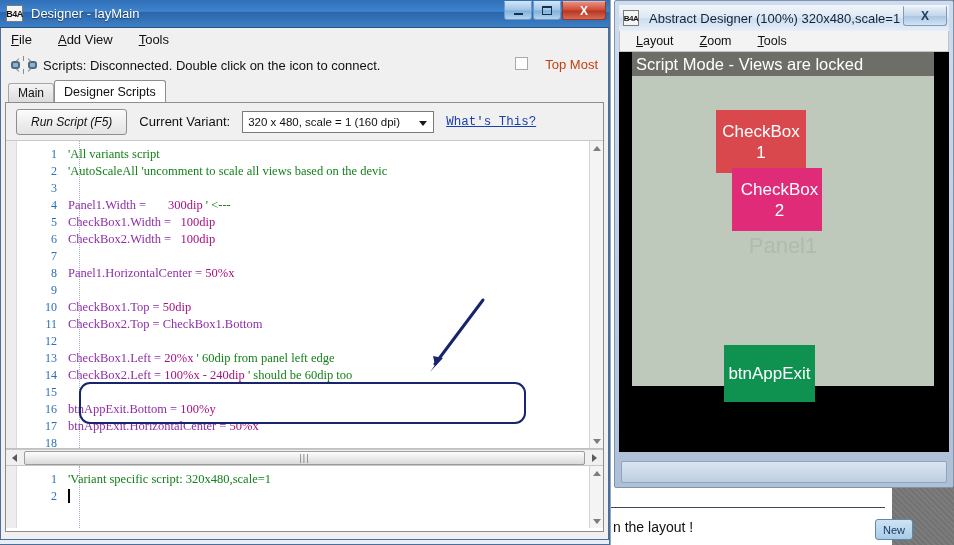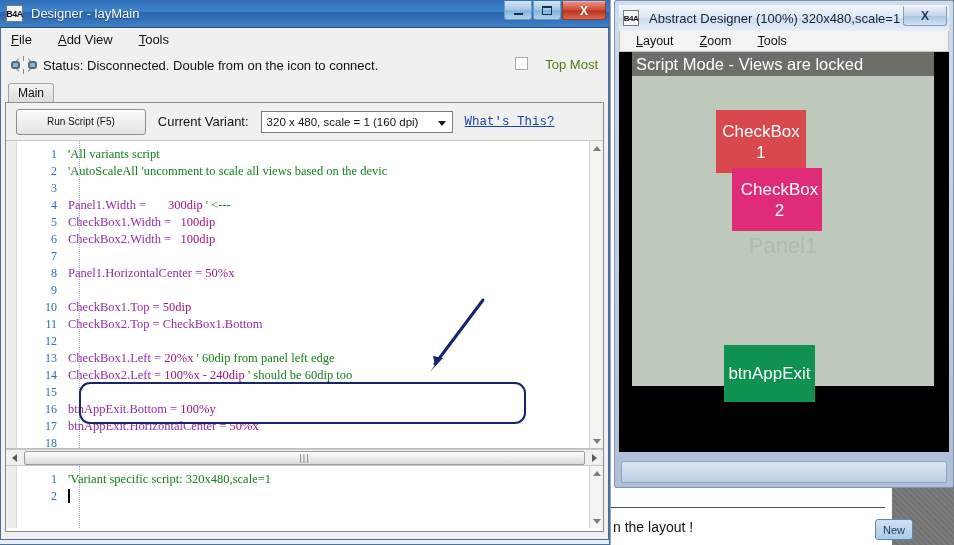--- a/index.html
+++ b/index.html
@@ -140,21 +140,21 @@
   .status-icon .lnk.r { right: 0px; }
   .status-icon .spark {
     position: absolute; left: 6px; top: 2px; width: 14px; height: 18px;
   }
   .status-icon .spark i {
     position: absolute; display:block; width: 1px; height: 5px; background: #8b8b8b;
   }
   .status-text { margin-left: 6px; font-size: 13px; color: #111; }
   .topmost {
     position: absolute; right: 10px; top: 7px;
-    display: flex; align-items: flex-start; gap: 17px; font-size: 13px; color: #4d7c0f;
+    display: flex; align-items: flex-start; gap: 17px; font-size: 13px; color: #c2410c;
     cursor: pointer;
   }
   .topmost .cb {
     width: 13px; height: 13px; background: #fdfdfd;
     border: 1px solid #a9a9a9;
   }
 
   
   .tabs {
     position: relative; height: 22px;
@@ -189,27 +189,28 @@
     border: 1px solid #8d8d8d;
   }
   .toolbar {
     position: relative; height: 38px;
     display: flex; align-items: center;
     padding-left: 10px; gap: 12px;
     background: #f0f0f0;
     border-bottom: 1px solid #c8c8c8;
   }
   .run-btn {
-    height: 26px; padding: 0 30px;
-    font-size: 10px; color: #111;
+    height: 26px; padding: 0 14px;
+    font-size: 12px; color: #111;
     background: linear-gradient(to bottom, #fbfbfb, #e3e3e3);
     border: 1px solid #8e8e8e;
     border-radius: 3px;
     display: flex; align-items: center; cursor: pointer;
     box-shadow: inset 0 1px 0 #fff;
+    font-style: italic;
   }
   .variant-label { font-size: 13px; color: #111; }
   .combo {
     position: relative;
     width: 192px; height: 22px;
     background: #ffffff;
     border: 1px solid #7a7a7a;
     display: flex; align-items: center;
     padding-left: 5px; font-size: 11.5px; color: #111;
     cursor: pointer;
@@ -445,29 +446,30 @@
           <span class="lnk r"></span>
           <span class="spark">
             <i style="left:6px;top:0px;height:5px;"></i>
             <i style="left:0px;top:2px;height:4px;transform:rotate(45deg);"></i>
             <i style="left:12px;top:2px;height:4px;transform:rotate(-45deg);"></i>
             <i style="left:6px;top:13px;height:5px;"></i>
             <i style="left:0px;top:12px;height:4px;transform:rotate(-45deg);"></i>
             <i style="left:12px;top:12px;height:4px;transform:rotate(45deg);"></i>
           </span>
         </div>
-        <div class="status-text">Status: Disconnected. Double from on the icon to connect.</div>
+        <div class="status-text">Scripts: Disconnected. Double click on the icon to connect.</div>
         <div class="topmost">
           <span class="cb"></span>
           <span>Top Most</span>
         </div>
       </div>
 
       <div class="tabs">
         <div class="tab">Main</div>
+        <div class="tab active">Designer Scripts</div>
       </div>
 
       <div class="tabpage">
 
         <div class="toolbar">
           <div class="run-btn">Run Script  (F5)</div>
           <div class="variant-label">Current Variant:</div>
           <div class="combo">
             <span>320 x 480, scale = 1 (160 dpi)</span>
             <span class="arrow"></span>

